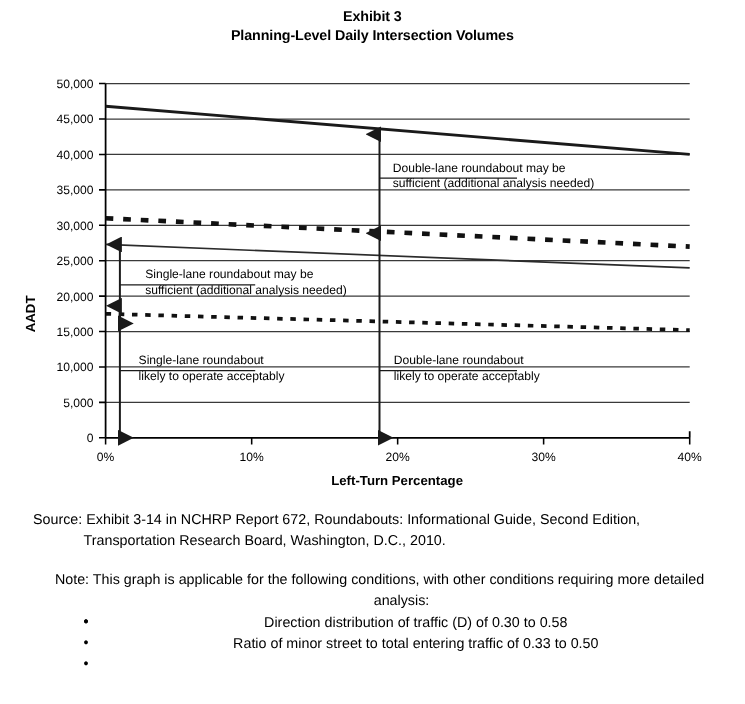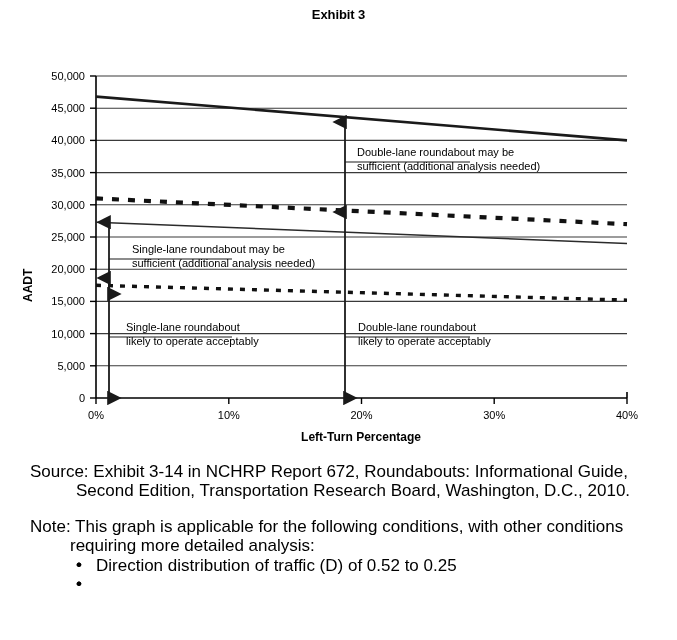--- a/index.html
+++ b/index.html
@@ -57,33 +57,34 @@
   .annot-text {
     font-size: 11px;
     fill: #000000;
     font-family: "Liberation Sans", sans-serif;
   }
   .footer {
     position: absolute;
     left: 30px;
     top: 462px;
     width: 630px;
-    font-size: 17px;
+    font-size: 13px;
     line-height: 19px;
   }
   .src-line {
     text-indent: 0;
     padding-left: 46px;
   }
   .src-line .hang {
     margin-left: -46px;
   }
   .note-block {
     margin-top: 17px;
     padding-left: 40px;
+    text-align: center;
   }
   .note-block .hang {
     margin-left: -40px;
   }
   ul.cond {
     list-style: none;
     margin: 0;
     padding: 0;
     margin-top: 1px;
   }
@@ -98,20 +99,21 @@
     top: -1px;
   }
 </style>
 </head>
 <body>
 
 <div id="page">
 
   <div class="title-block">
     <div>Exhibit 3</div>
+    <div>Planning-Level Daily Intersection Volumes</div>
   </div>
 
   <div class="chart-wrap">
     <svg class="chart-svg" width="677" height="400" viewBox="0 0 677 400">
 
       <text class="axis-title-y" x="0" y="0" transform="translate(32,250) rotate(-90)">AADT</text>
 
       <g stroke="#3a3a3a" stroke-width="1.1">
         <line x1="96" y1="24" x2="627" y2="24"></line>
         <line x1="96" y1="56.2" x2="627" y2="56.2"></line>
@@ -236,24 +238,25 @@
     </div>
     <div class="note-block">
       <span class="hang">Note:</span>
       <span>This graph is applicable for the following conditions, with other conditions requiring more detailed analysis:</span>
       <ul class="cond">
         <li>
           <span class="bullet">•</span>
         </li>
         <li>
           <span class="bullet">•</span>
-          <span>Direction distribution of traffic (D) of 0.52 to 0.25</span>
-        </li>
-        <li>
-          <span class="bullet">•</span>
+          <span>Direction distribution of traffic (D) of 0.30 to 0.58</span>
+        </li>
+        <li>
+          <span class="bullet">•</span>
+          <span>Ratio of minor street to total entering traffic of 0.33 to 0.50</span>
         </li>
         <li>
           <span class="bullet">•</span>
         </li>
       </ul>
     </div>
   </div>
 
 </div>
 

